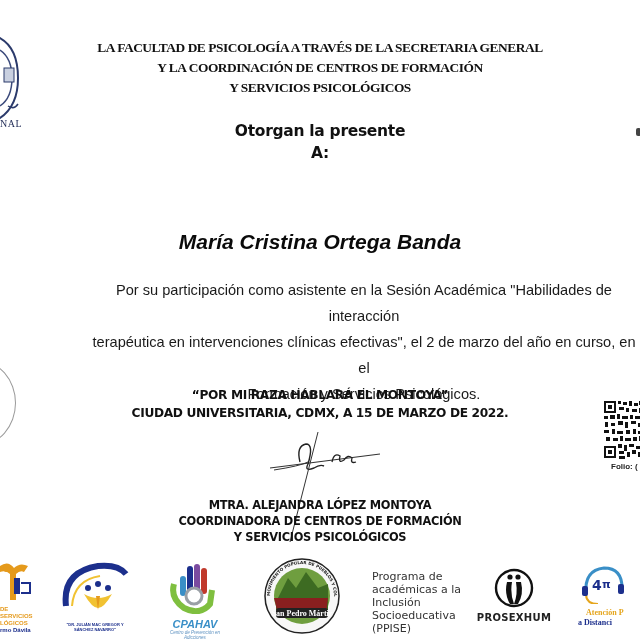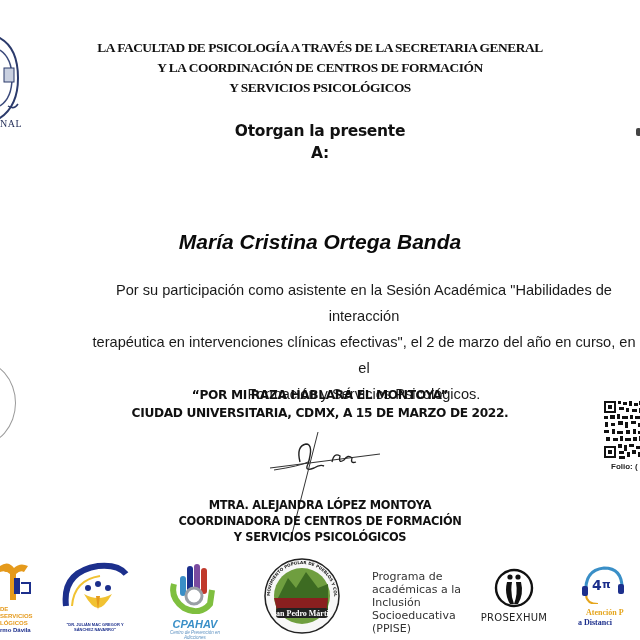--- a/index.html
+++ b/index.html
@@ -55,21 +55,21 @@
     left: 611px; top: 462px; font-family: "Liberation Sans", sans-serif; font-weight: bold;
     font-size: 8px; color: #222;
   }
   .sig { left: 260px; top: 432px; width: 130px; height: 120px; }
   .logos { left: 0; top: 556px; width: 640px; height: 84px; }
   .logo { position: absolute; }
   .ppise-text {
     font-family: "DejaVu Sans", sans-serif; font-size: 11px; line-height: 13px; color: #333;
   }
   .prosex-text {
-    font-family: "DejaVu Sans", sans-serif; font-weight: normal; font-size: 10px; color: #222;
+    font-family: "DejaVu Sans", sans-serif; font-weight: bold; font-size: 10px; color: #222;
     letter-spacing: 0.3px;
   }
   .cpahav-text { font-family: "Liberation Sans", sans-serif; font-weight: bold; font-size: 11px; color: #3a8fc7; }
   .tiny { font-family: "Liberation Sans", sans-serif; font-size: 4.5px; color: #5a8fbf; line-height: 5px; text-align:center; }
   .orange-tiny { font-family: "Liberation Sans", sans-serif; font-size: 6px; color: #e59a1c; font-weight: bold; line-height: 7px; }
   .atencion { font-family: "Liberation Serif", serif; font-weight: bold; font-size: 8px; color: #e5a51c; line-height: 10px; }
 </style>
 </head>
 <body>
 

